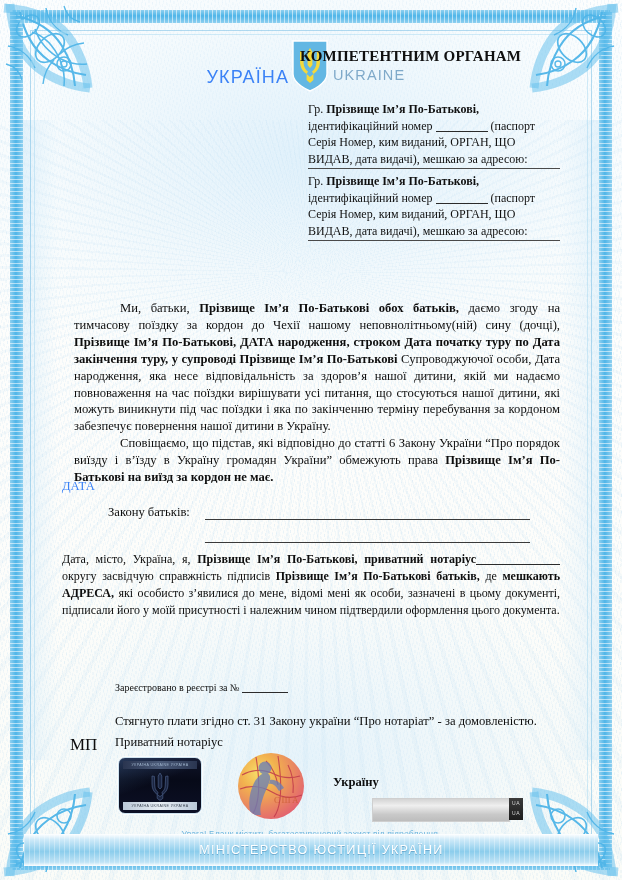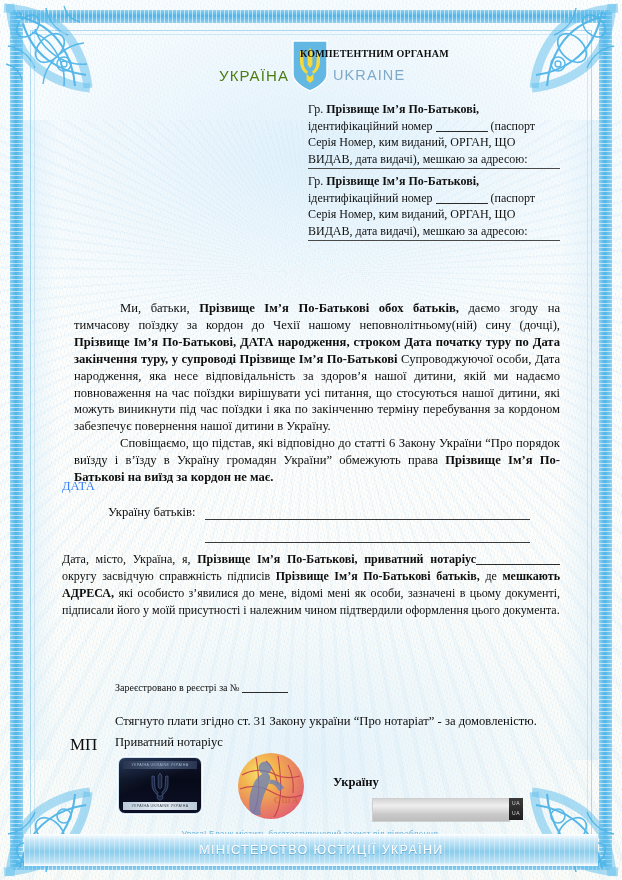--- a/index.html
+++ b/index.html
@@ -101,39 +101,39 @@
     position: absolute;
     left: 291px; top: 0;
     width: 38px; height: 52px;
   }
   .hdr-ukraine {
     position: absolute;
     left: 197px; top: 27px;
     width: 92px;
     text-align: right;
     font-family: "Liberation Sans", sans-serif;
-    font-size: 15px;
+    font-size: 18px;
     letter-spacing: 1.1px;
-    color: #4d7c0f;
+    color: #3b82f6;
   }
   .hdr-ukraine-en {
     position: absolute;
     left: 333px; top: 27px;
     font-family: "Liberation Sans", sans-serif;
     font-size: 14.5px;
     letter-spacing: 1.1px;
     color: #7fa9c9;
     text-align: right;
   }
   .hdr-organ {
     position: absolute;
     left: 300px; top: 8px;
     font-family: "Liberation Serif", serif;
     font-weight: bold;
-    font-size: 10px;
+    font-size: 15px;
     color: #101010;
     letter-spacing: .2px;
   }
 
   
   .addr-block {
     position: absolute;
     left: 308px;
     width: 252px;
     font-size: 12px;
@@ -470,21 +470,21 @@
     <div>ВИДАВ, дата видачі), мешкаю за адресою:</div>
   </div>
   <div class="addr-rule rule-2"></div>
 
   <div class="body-wrap">
     <p class="indent"><span>Ми, батьки, </span><span class="b">Прізвище Ім’я По-Батькові обох батьків,</span><span> даємо згоду на тимчасову поїздку за кордон до Чехії нашому неповнолітньому(ній) сину (дочці), </span><span class="b">Прізвище Ім’я По-Батькові, ДАТА народження, строком Дата початку туру по Дата закінчення туру, у супроводі  Прізвище Ім’я По-Батькові </span><span>Супроводжуючої особи, Дата народження, яка несе відповідальність за здоров’я нашої дитини, якій ми надаємо повноваження на час поїздки вирішувати усі питання, що стосуються нашої дитини, які можуть виникнути під час поїздки і яка по закінченню терміну перебування за кордоном забезпечує повернення нашої дитини в Україну.</span></p>
     <p class="indent"><span>Сповіщаємо, що підстав, які відповідно до статті 6 Закону України “Про порядок виїзду і в’їзду в Україну громадян України” обмежують права </span><span class="b">Прізвище Ім’я По-Батькові  на виїзд за кордон не має.</span></p>
   </div>
 
   <div class="lbl-data">ДАТА</div>
-  <div class="sig-label">Україну батьків:</div>
+  <div class="sig-label">Закону батьків:</div>
   <div class="sig-line-1"></div>
   <div class="sig-line-2"></div>
 
   <div class="notary-wrap">
     <p><span>Дата, місто, Україна, я, </span><span class="b">Прізвище Ім’я По-Батькові, приватний нотаріус</span><span class="blank-ul-long"></span><span> округу засвідчую справжність підписів </span><span class="b">Прізвище Ім’я По-Батькові батьків, </span><span>де </span><span class="b">мешкають АДРЕСА, </span><span>які особисто з’явилися до мене, відомі мені як особи, зазначені в цьому документі, підписали його у моїй присутності і належним чином підтвердили оформлення цього документа.</span></p>
   </div>
 
   <div class="reg-line"><span>Зареєстровано в реєстрі за №</span> <span class="blank-ul-med"></span></div>
   <div class="fee-line">Стягнуто плати згідно ст. 31 Закону україни “Про нотаріат” - за домовленістю.</div>
   <div class="mp-label">МП</div>

